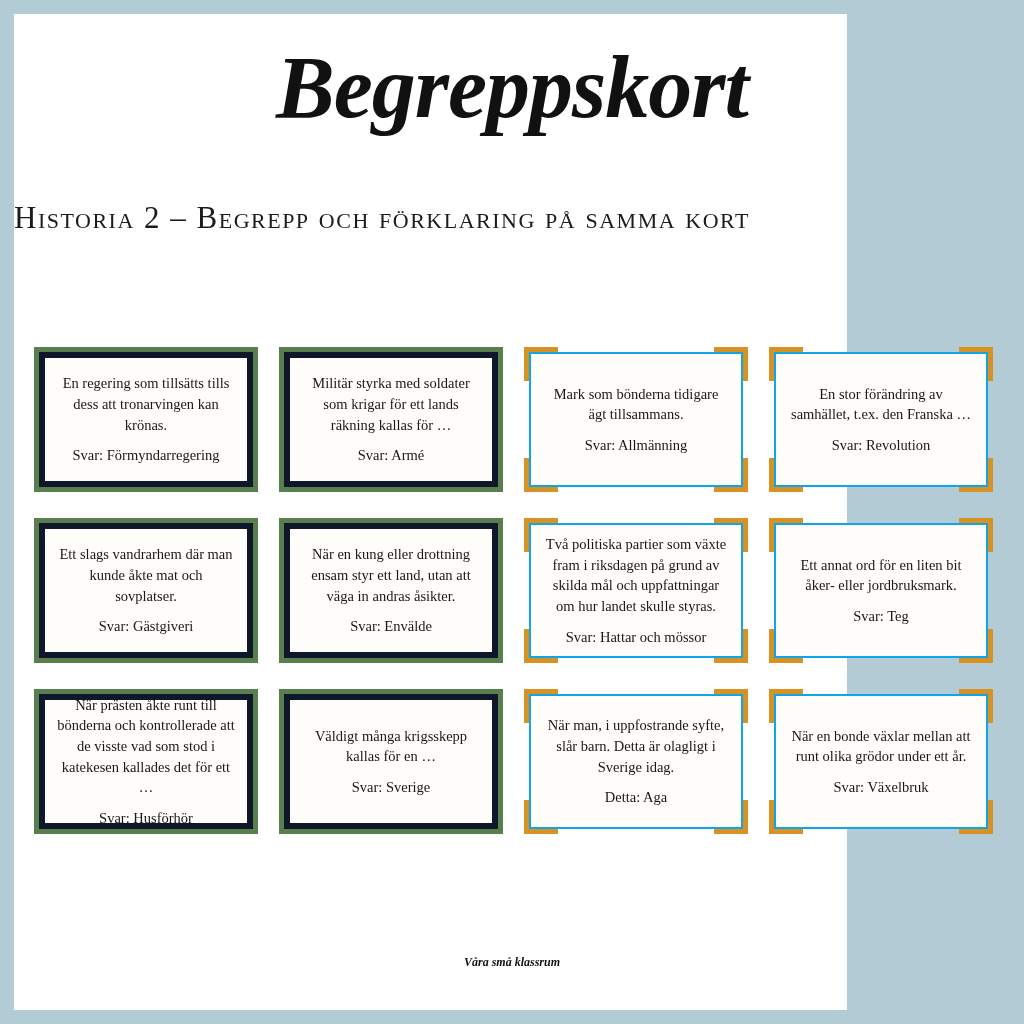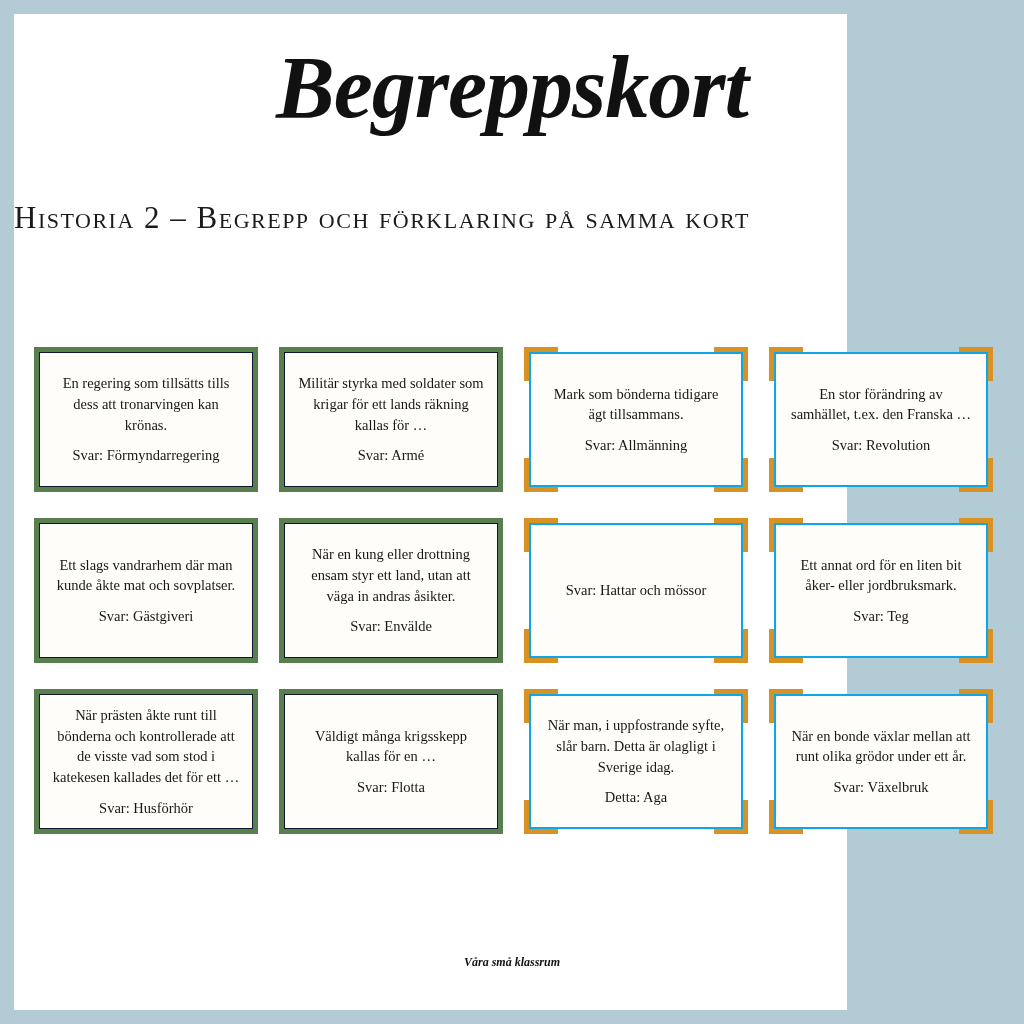--- a/index.html
+++ b/index.html
@@ -77,21 +77,21 @@
     align-items: center;
     justify-content: center;
     padding: 8px 12px;
     z-index: 2;
   }
   
   .card.green {
     background: #5a7f4e;
   }
   .card.green .inner {
-    border: 1px solid #0f172a;
+    border: 6px solid #0f172a;
   }
   
   .card.orange {
     background: transparent;
   }
   .card.orange .corner {
     position: absolute;
     width: 34px;
     height: 34px;
     background: #d79223;
@@ -190,20 +190,21 @@
         <p class="a">Svar: Envälde</p>
       </div>
     </div>
 
     <div class="card orange">
       <span class="corner c-tl"></span>
       <span class="corner c-tr"></span>
       <span class="corner c-bl"></span>
       <span class="corner c-br"></span>
       <div class="inner">
+        <p class="q">Två politiska partier som växte fram i riksdagen på grund av skilda mål och uppfattningar om hur landet skulle styras.</p>
         <p class="a">Svar: Hattar och mössor</p>
       </div>
     </div>
 
     <div class="card orange">
       <span class="corner c-tl"></span>
       <span class="corner c-tr"></span>
       <span class="corner c-bl"></span>
       <span class="corner c-br"></span>
       <div class="inner">
@@ -215,21 +216,21 @@
     <div class="card green">
       <div class="inner">
         <p class="q">När prästen åkte runt till bönderna och kontrollerade att de visste vad som stod i katekesen kallades det för ett …</p>
         <p class="a">Svar: Husförhör</p>
       </div>
     </div>
 
     <div class="card green">
       <div class="inner">
         <p class="q">Väldigt många krigsskepp kallas för en …</p>
-        <p class="a">Svar: Flotta</p>
+        <p class="a">Svar: Sverige</p>
       </div>
     </div>
 
     <div class="card orange">
       <span class="corner c-tl"></span>
       <span class="corner c-tr"></span>
       <span class="corner c-bl"></span>
       <span class="corner c-br"></span>
       <div class="inner">
         <p class="q">När man, i uppfostrande syfte, slår barn. Detta är olagligt i Sverige idag.</p>

